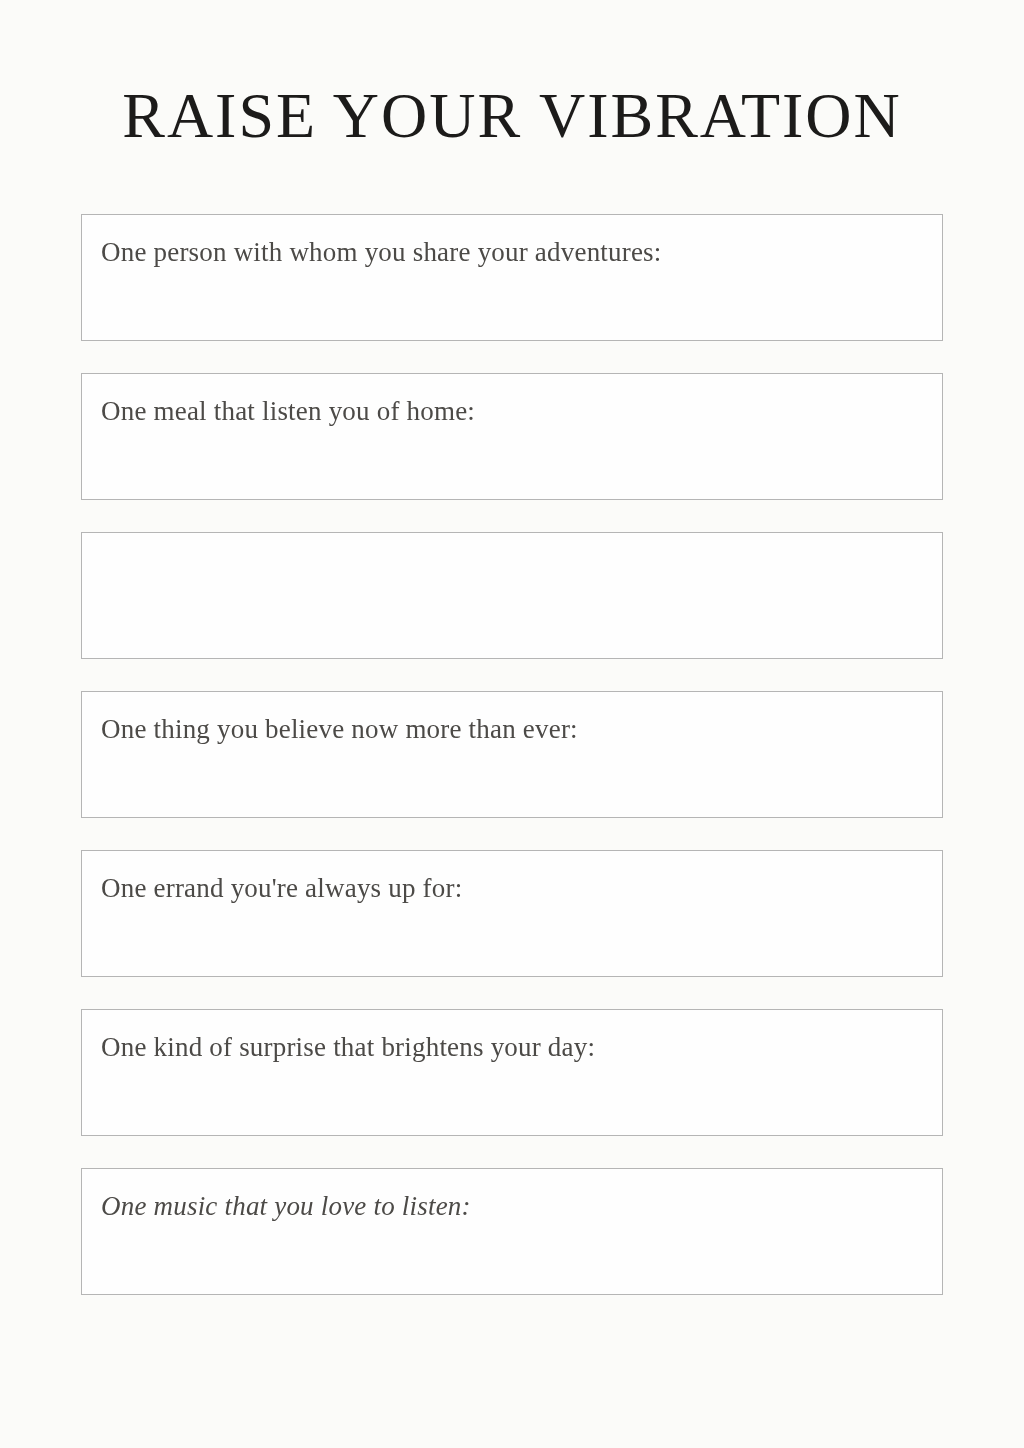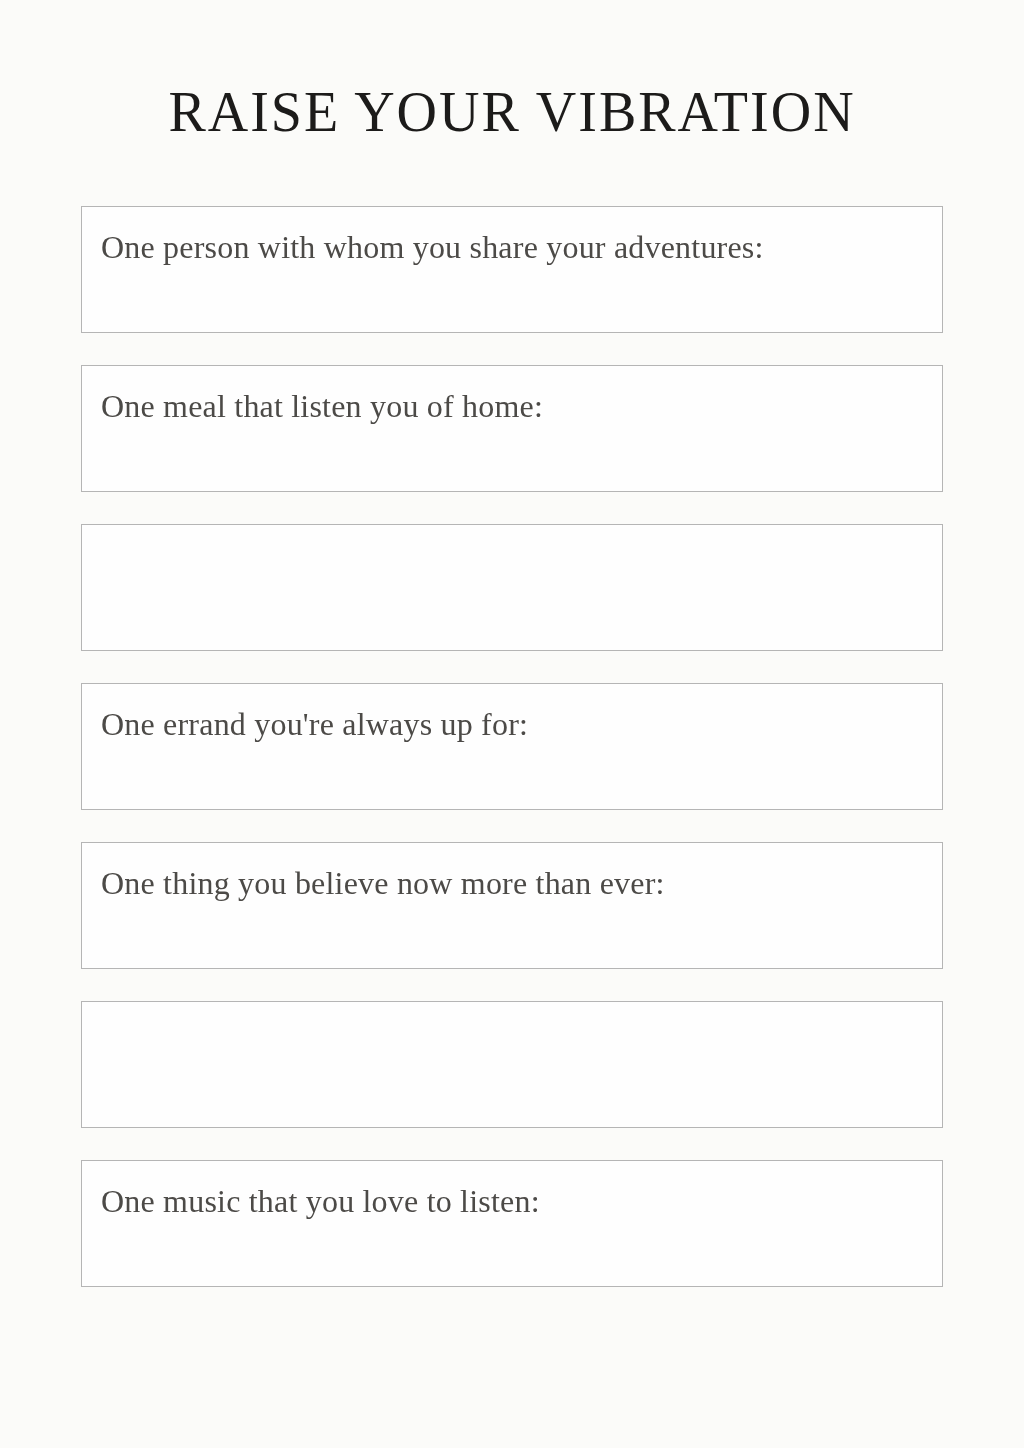--- a/index.html
+++ b/index.html
@@ -15,21 +15,21 @@
   }
   .page {
     width: 1024px;
     height: 1448px;
     position: relative;
   }
   .title {
     margin: 0;
     padding-top: 84px;
     text-align: center;
-    font-size: 56px;
+    font-size: 64px;
     line-height: 1;
     font-weight: 400;
     letter-spacing: 2px;
     color: var(--title-text, #1c1b1a);
     font-family: "Liberation Serif", "DejaVu Serif", serif;
     white-space: nowrap;
   }
   .boxes {
     width: 862px;
     margin: 66px auto 0 auto;
@@ -38,24 +38,25 @@
     box-sizing: border-box;
     width: 862px;
     height: 127px;
     margin-bottom: 32px;
     background: var(--box-bg, #fefefe);
     border: 1.5px solid var(--box-border, #b5b5b5);
     padding: 22px 19px;
   }
   .prompt-box:last-child {
     margin-bottom: 11px;
+    font-style: italic;
   }
   .prompt-label {
     display: block;
-    font-size: 32px;
+    font-size: 27px;
     line-height: 1.15;
     color: var(--prompt-text, #4c4a47);
     letter-spacing: 0.2px;
   }
   .answer-space {
     width: 100%;
     height: 52px;
   }
 </style>
 </head>
@@ -75,30 +76,31 @@
     <div class="prompt-box">
       <span class="prompt-label">One meal that listen you of home:</span>
       <div class="answer-space"></div>
     </div>
 
     <div class="prompt-box">
       <div class="answer-space"></div>
     </div>
 
     <div class="prompt-box">
+      <span class="prompt-label">One thing you believe now more than ever:</span>
+      <div class="answer-space"></div>
+    </div>
+
+    <div class="prompt-box">
       <span class="prompt-label">One errand you're always up for:</span>
       <div class="answer-space"></div>
     </div>
 
     <div class="prompt-box">
-      <span class="prompt-label">One thing you believe now more than ever:</span>
-      <div class="answer-space"></div>
-    </div>
-
-    <div class="prompt-box">
+      <span class="prompt-label">One kind of surprise that brightens your day:</span>
       <div class="answer-space"></div>
     </div>
 
     <div class="prompt-box">
       <span class="prompt-label">One music that you love to listen:</span>
       <div class="answer-space"></div>
     </div>
 
   </div>
 </div>

